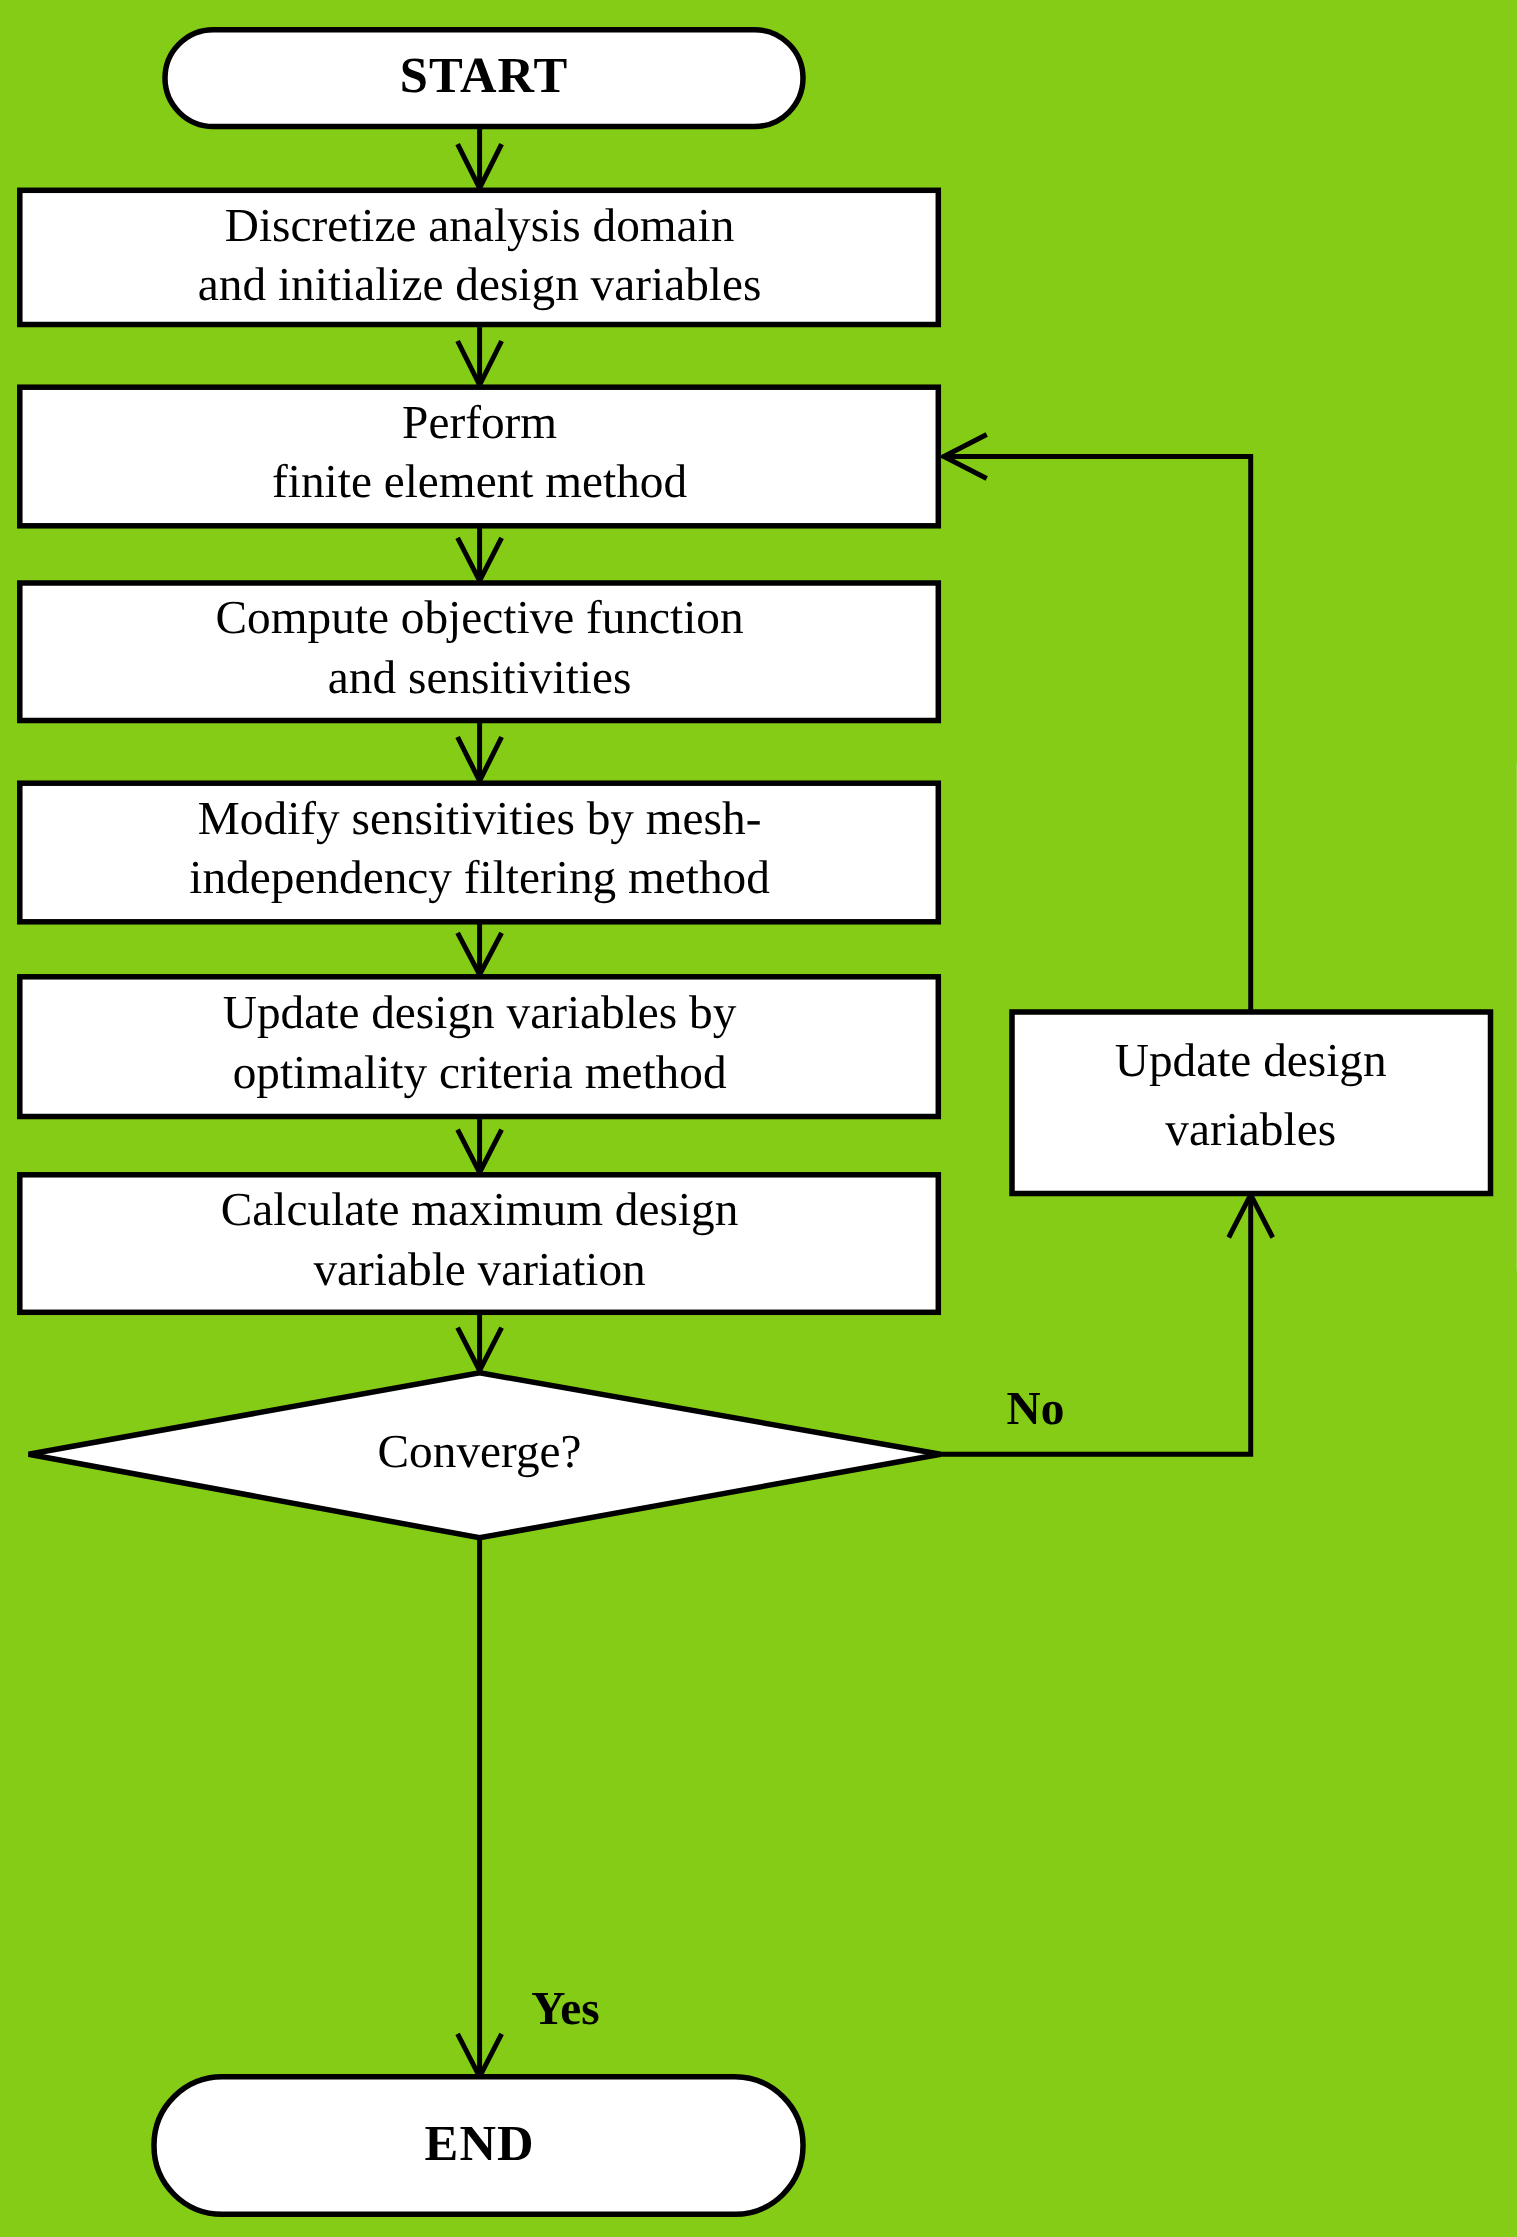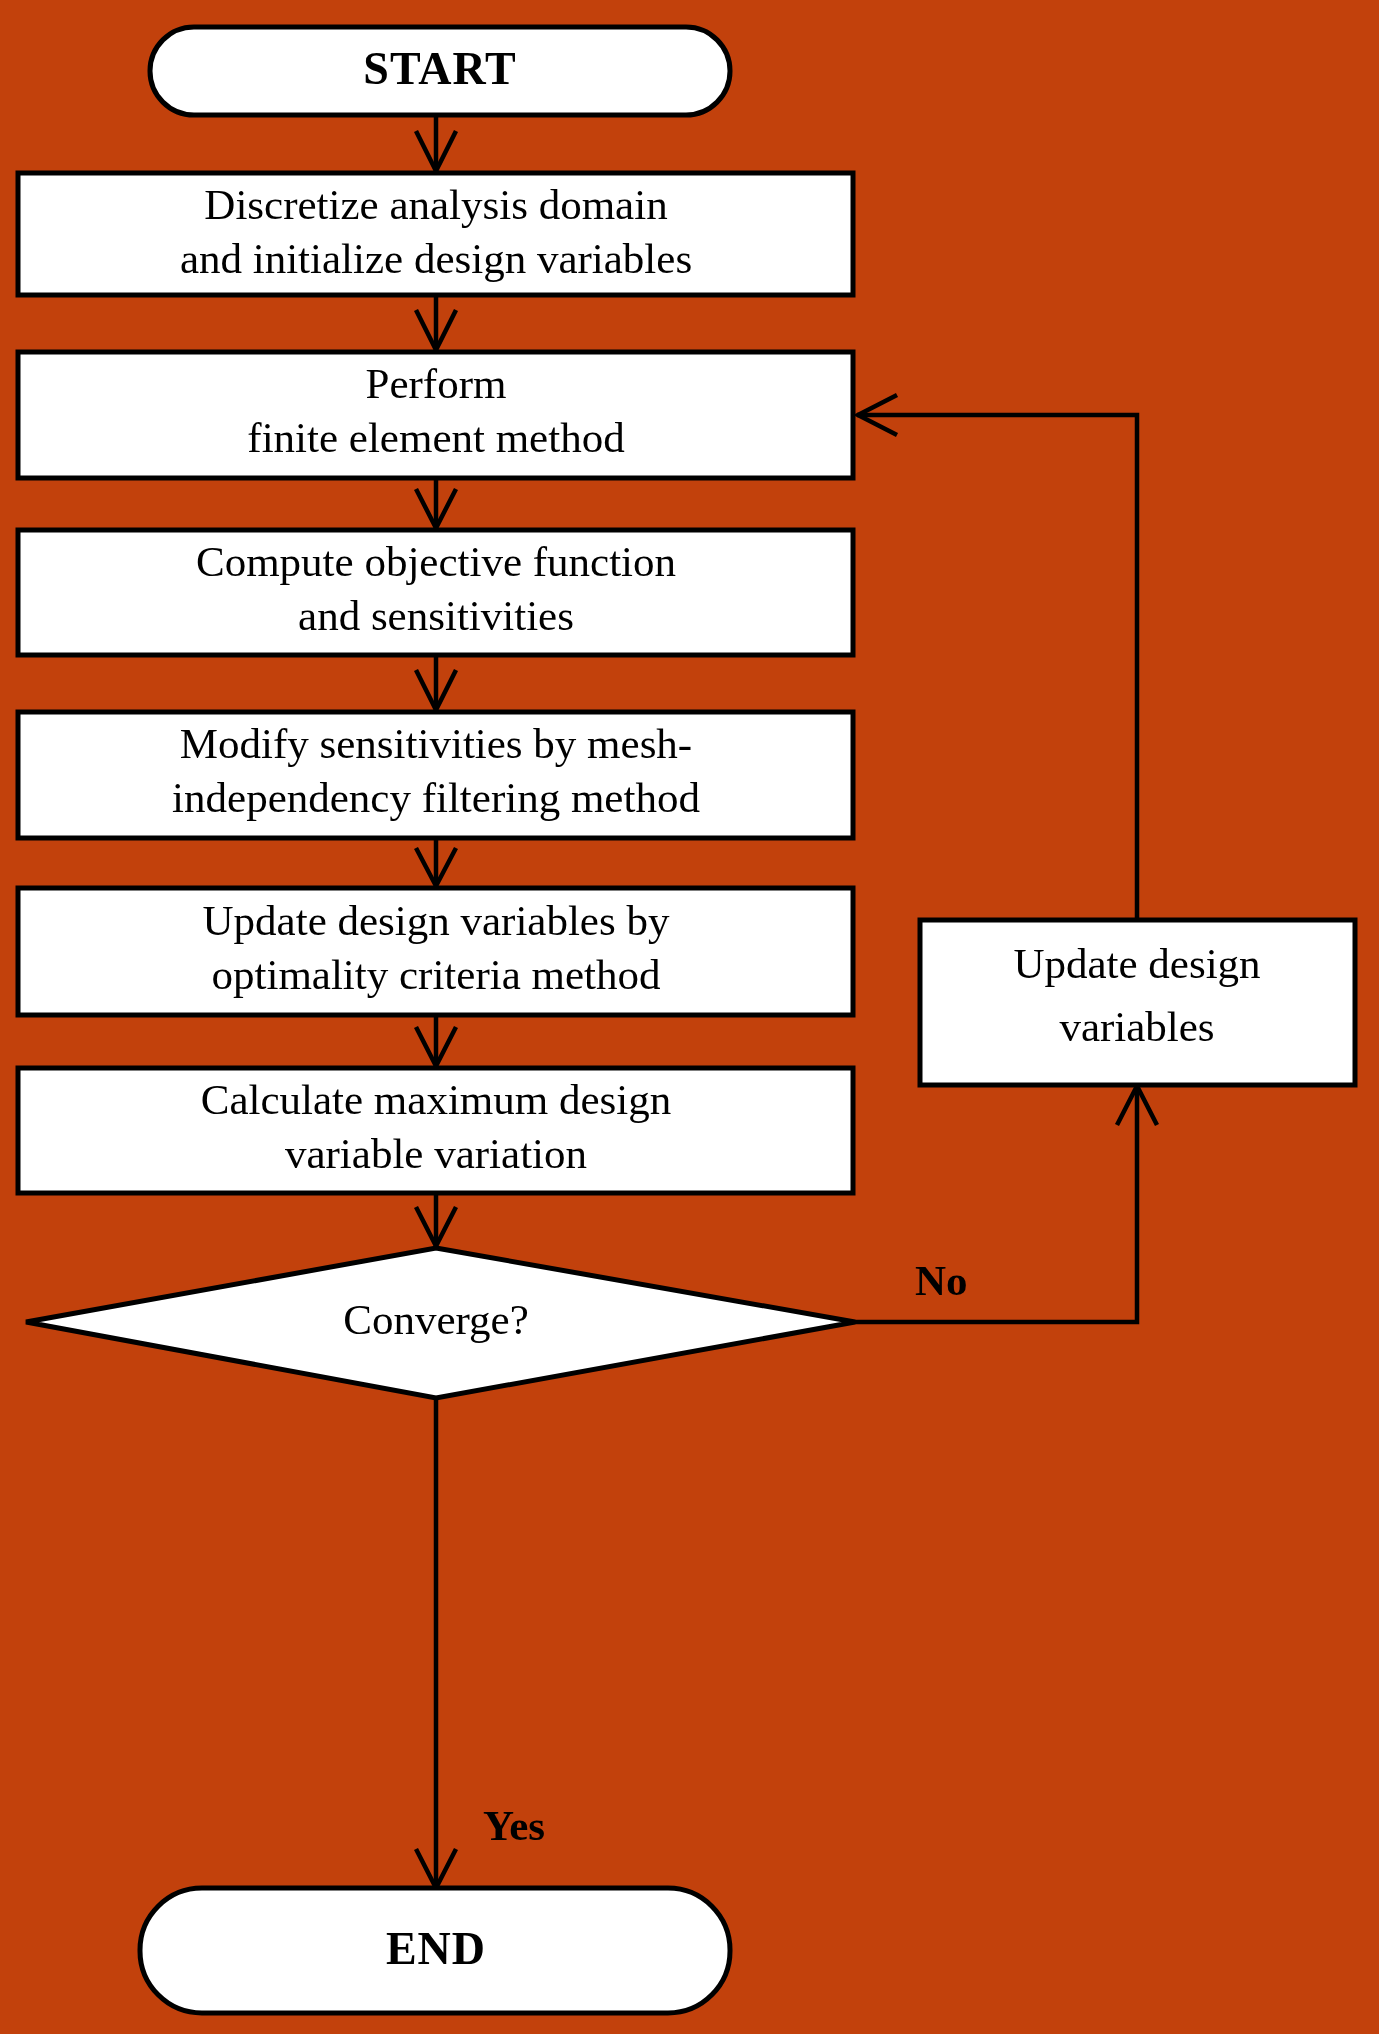--- a/index.html
+++ b/index.html
@@ -11,21 +11,21 @@
   body {
     width: 1379px;
     height: 2034px;
     overflow: hidden;
     font-family: "Liberation Serif", "DejaVu Serif", serif;
   }
   #flowchart-root {
     position: relative;
     width: 1379px;
     height: 2034px;
-    background: #c2410c;
+    background: #84cc16;
   }
   svg#flow-svg {
     position: absolute;
     top: 0;
     left: 0;
     width: 1379px;
     height: 2034px;
     display: block;
   }
   .shape-outline {

